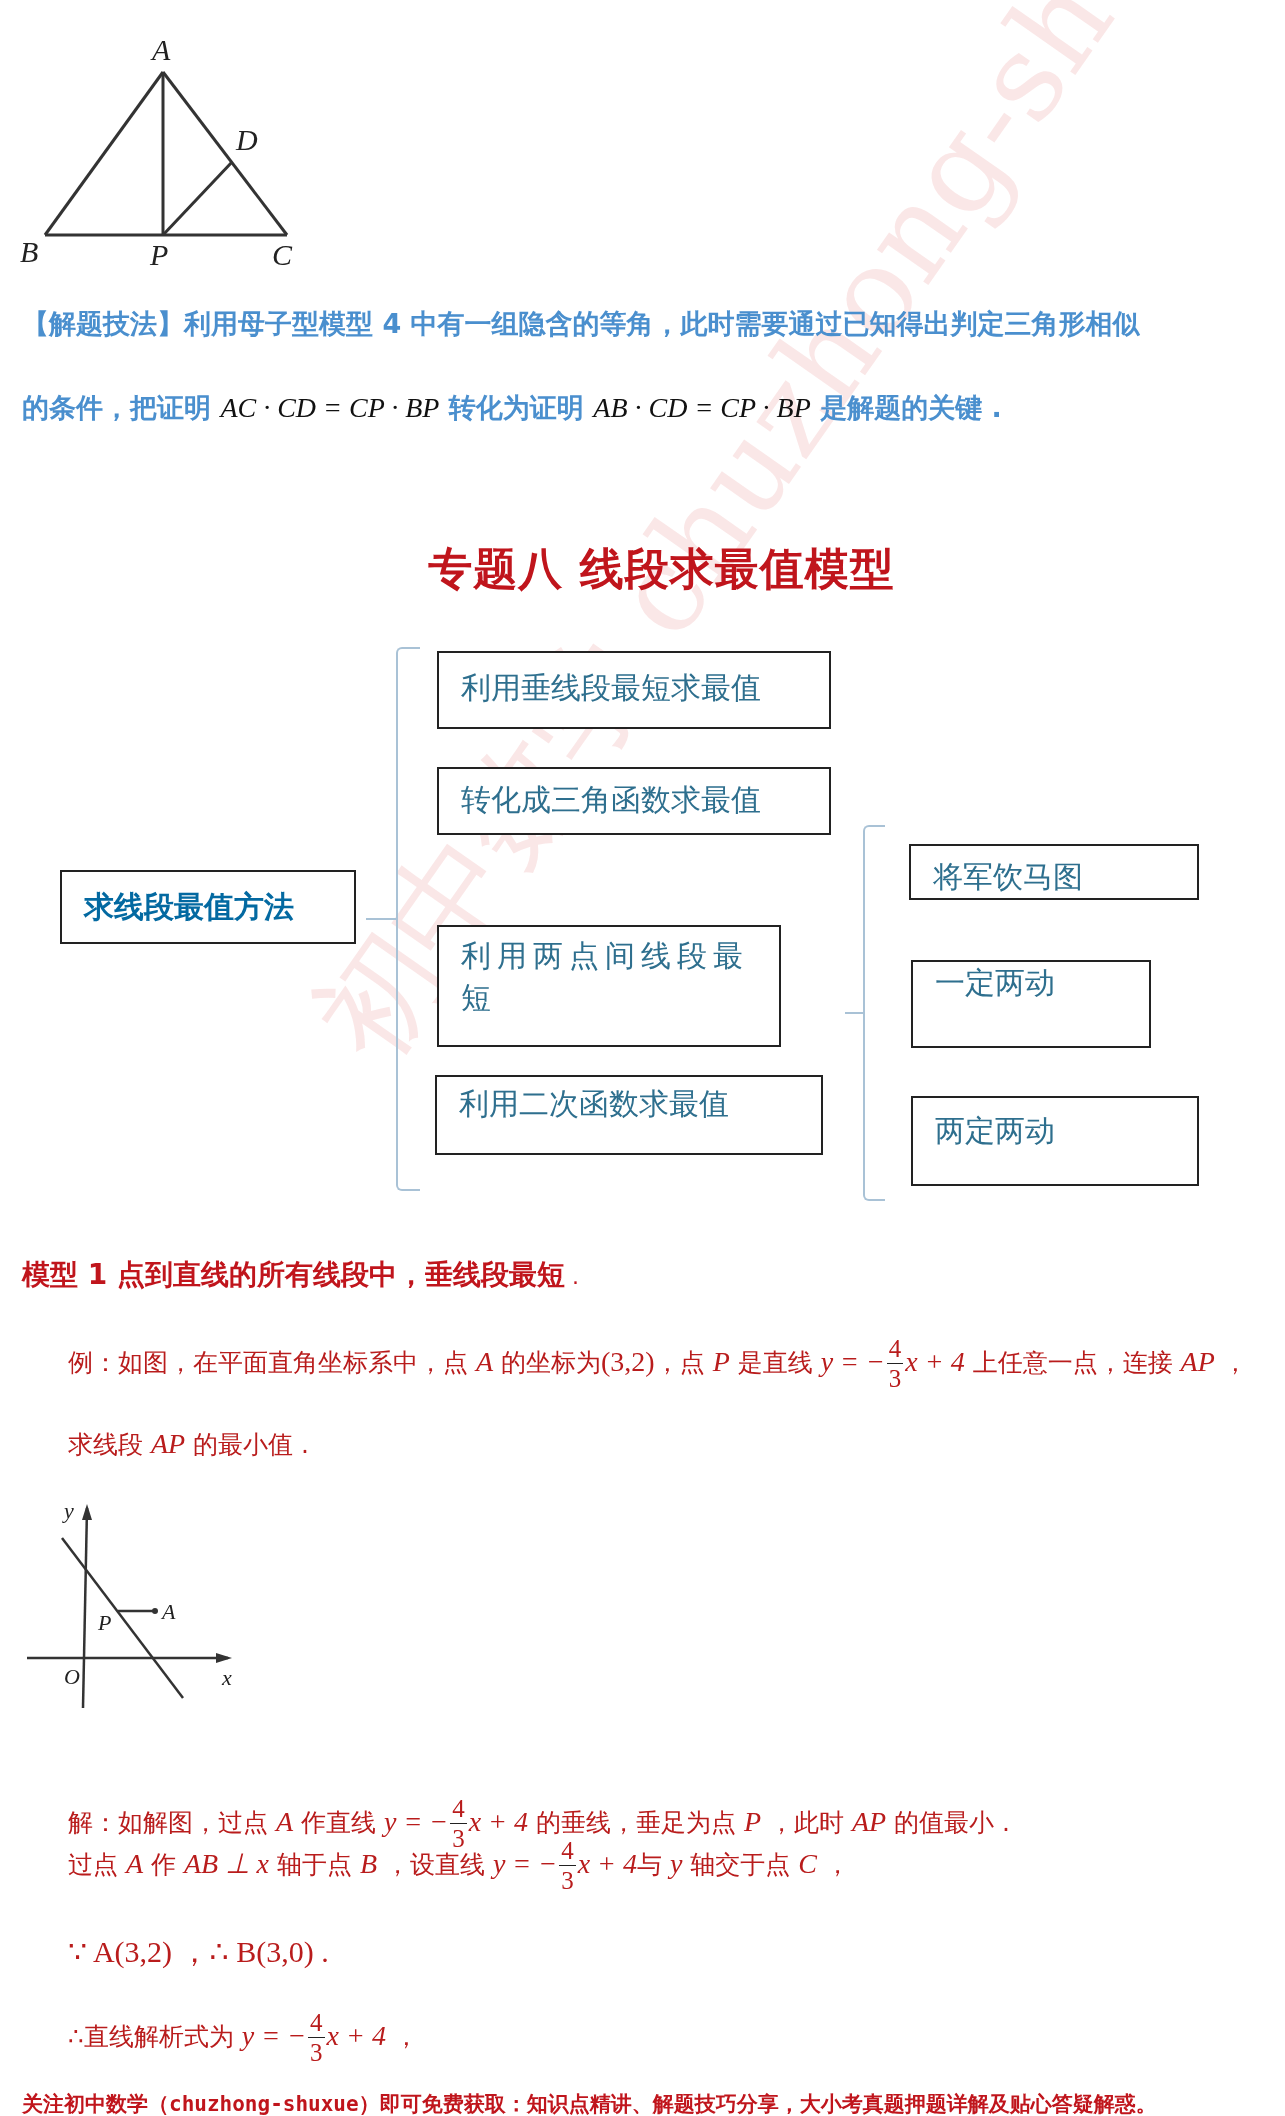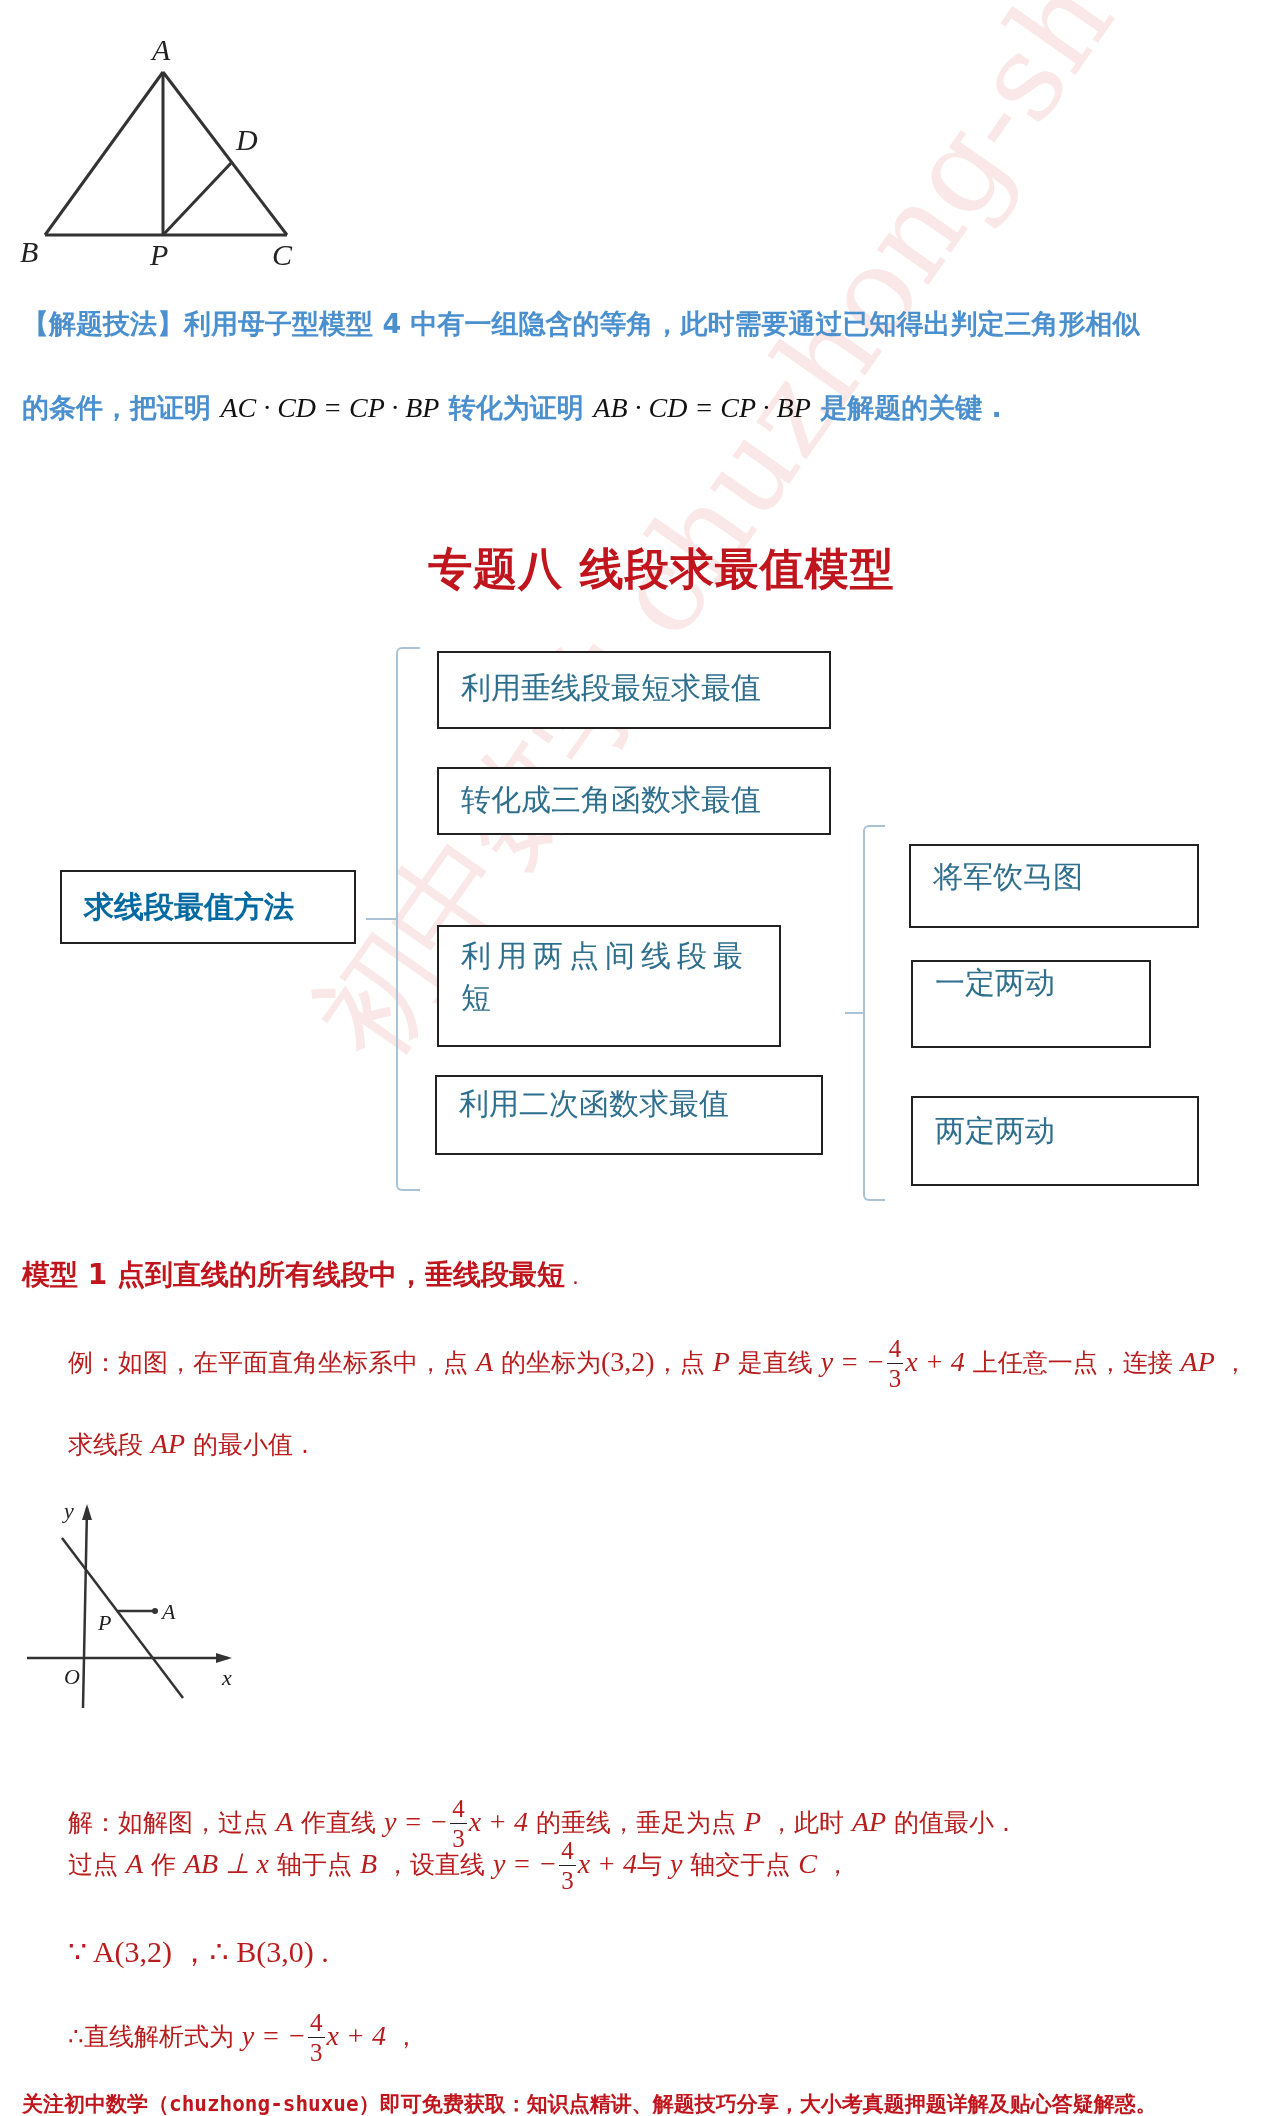--- a/index.html
+++ b/index.html
@@ -81,21 +81,21 @@
   <div class="box" style="left:437px;top:651px;width:394px;height:78px;padding-top:14px">利用垂线段最短求最值</div>
   <div class="box" style="left:437px;top:767px;width:394px;height:68px;padding-top:10px">转化成三角函数求最值</div>
   <div class="box" style="left:437px;top:925px;width:344px;height:122px;padding-top:8px;letter-spacing:6px">
     <div>利用两点间线段最短</div>
   </div>
   <div class="box" style="left:435px;top:1075px;width:388px;height:80px;padding-top:6px">利用二次函数求最值</div>
 
   <div class="conn" style="left:845px;top:1012px;width:20px"></div>
   <div class="bracket" style="left:863px;top:825px;width:20px;height:372px"></div>
 
-  <div class="box" style="left:909px;top:844px;width:290px;height:84px;padding-top:10px">将军饮马图</div>
+  <div class="box" style="left:909px;top:844px;width:290px;height:56px;padding-top:10px">将军饮马图</div>
   <div class="box" style="left:911px;top:960px;width:240px;height:88px;">一定两动</div>
   <div class="box" style="left:911px;top:1096px;width:288px;height:90px;padding-top:12px">两定两动</div>
 </div>
 
 <div class="abs model">
   <span>模型 1    点到直线的所有线段中，垂线段最短</span><span class="dot"> .</span>
 </div>
 
 <div class="abs txt" style="top:1336px">
   <span>例：如图，在平面直角坐标系中，点 </span><span class="serif-i m25">A</span><span> 的坐标为</span><span class="serif m25">(3,2)</span><span>，点 </span><span class="serif-i m25">P</span><span> 是直线 </span><span class="serif-i m25">y = −</span><span class="frac"><span class="num">4</span><span class="den">3</span></span><span class="serif-i m25">x + 4</span><span> 上任意一点，连接 </span><span class="serif-i m25">AP</span><span> ，</span>

